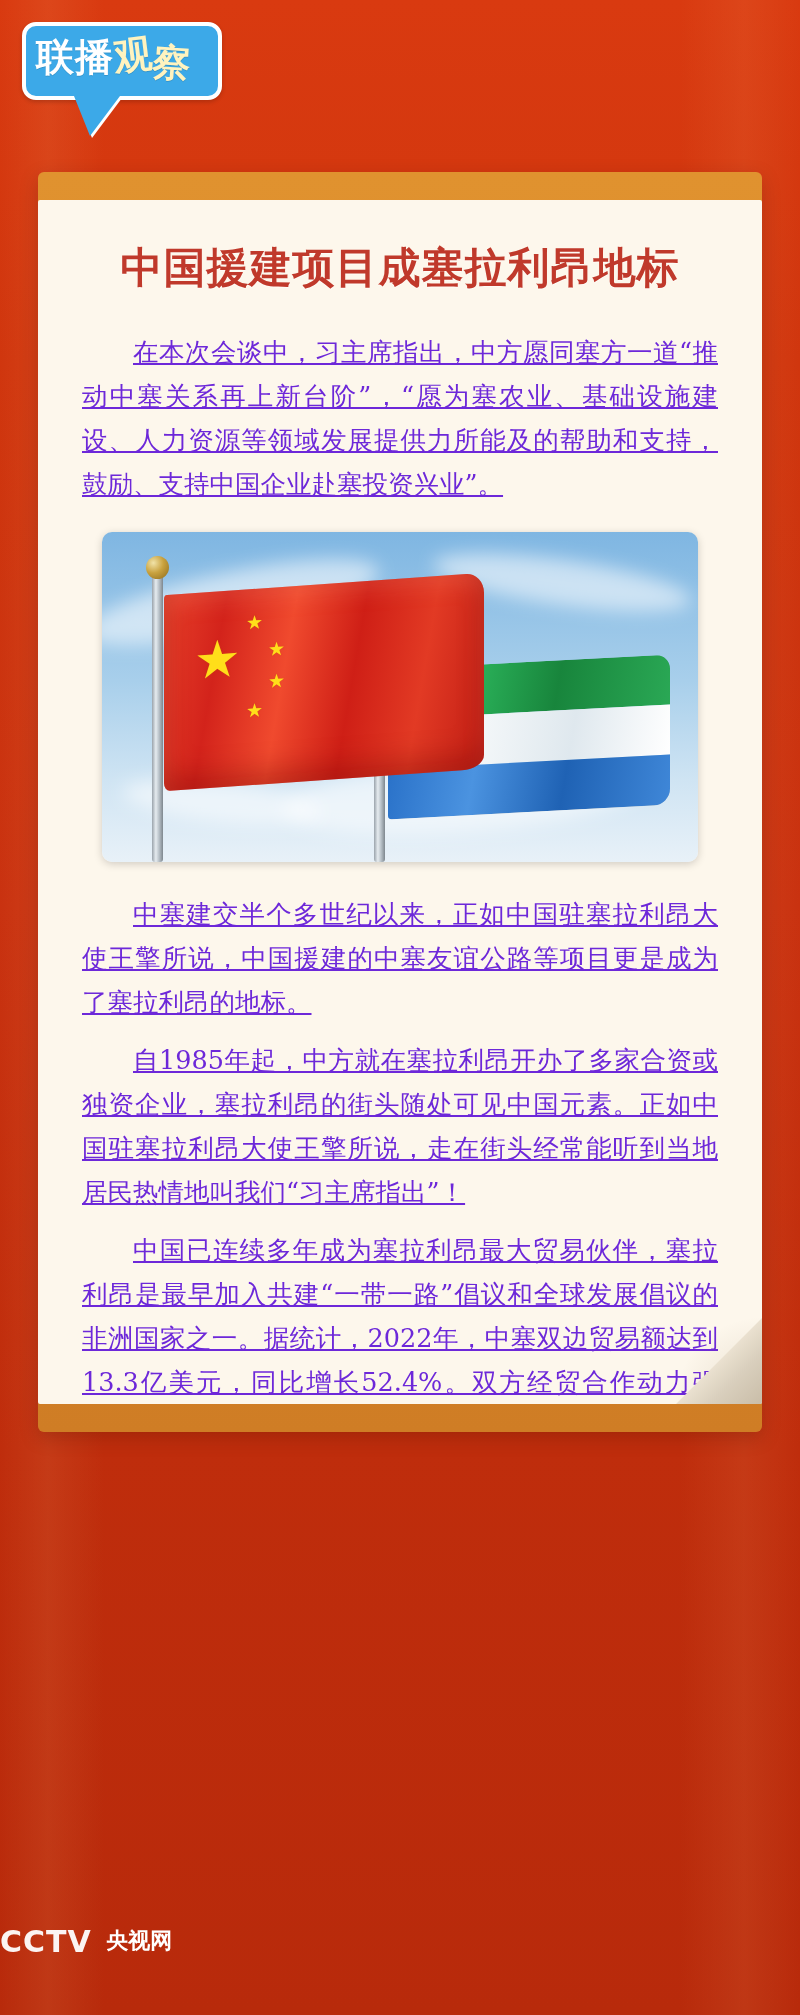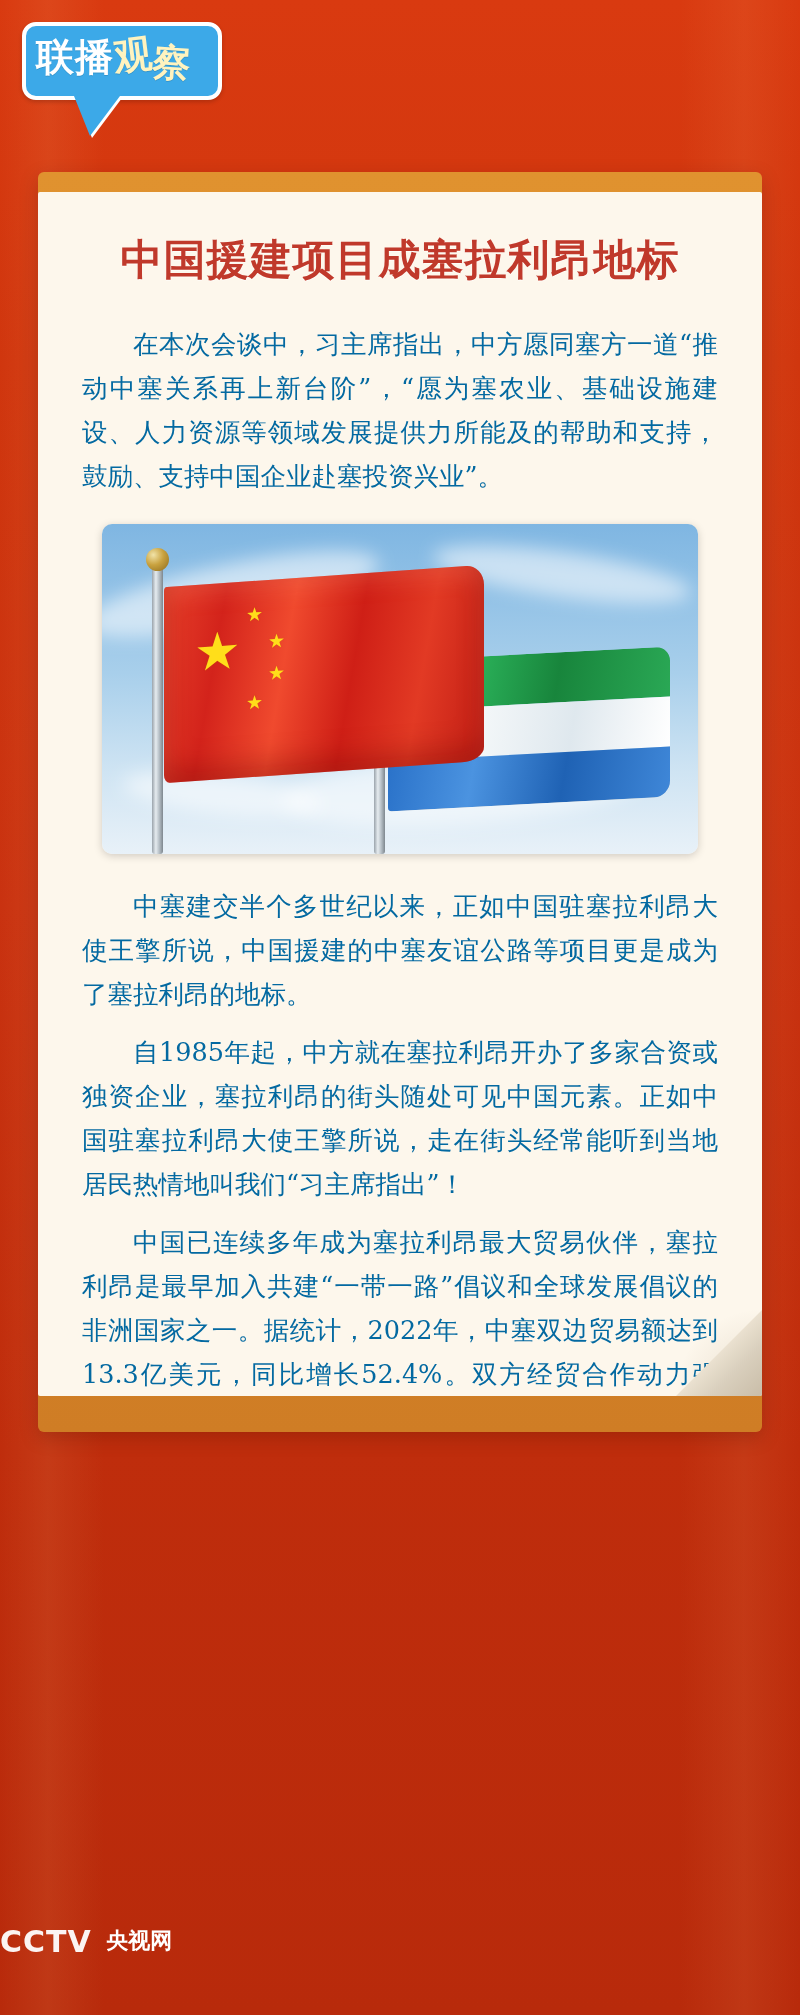--- a/index.html
+++ b/index.html
@@ -80,21 +80,21 @@
     top: 172px;
     left: 38px;
     width: 724px;
     height: 1260px;
     background: linear-gradient(180deg, #e0922f 0%, #d9882a 50%, #cf7d25 100%);
     border-radius: 6px;
     box-shadow: 0 6px 18px rgba(80, 20, 0, 0.25);
   }
   .card-inner {
     position: absolute;
-    top: 20px;
+    top: 28px;
     left: 0px;
     width: 724px;
     height: 1204px;
     background: #fdf7ec;
     border-radius: 2px;
     overflow: hidden;
   }
   
   .page-fold {
     position: absolute;
@@ -127,24 +127,25 @@
     text-align: center;
     letter-spacing: 1px;
     margin-bottom: 34px;
     text-shadow: 0 1px 0 rgba(255,255,255,0.6);
   }
 
   p.para {
     font-family: "DejaVu Serif", serif;
     font-size: 25.5px;
     line-height: 44px;
-    color: #0369a1;
+    color: #6d28d9;
     text-align: justify;
     text-indent: 2em;
     margin-bottom: 14px;
+    text-decoration: underline;
   }
 
   
   .photo {
     position: relative;
     margin: 26px auto 30px auto;
     width: 596px;
     height: 330px;
     border-radius: 10px;
     overflow: hidden;

